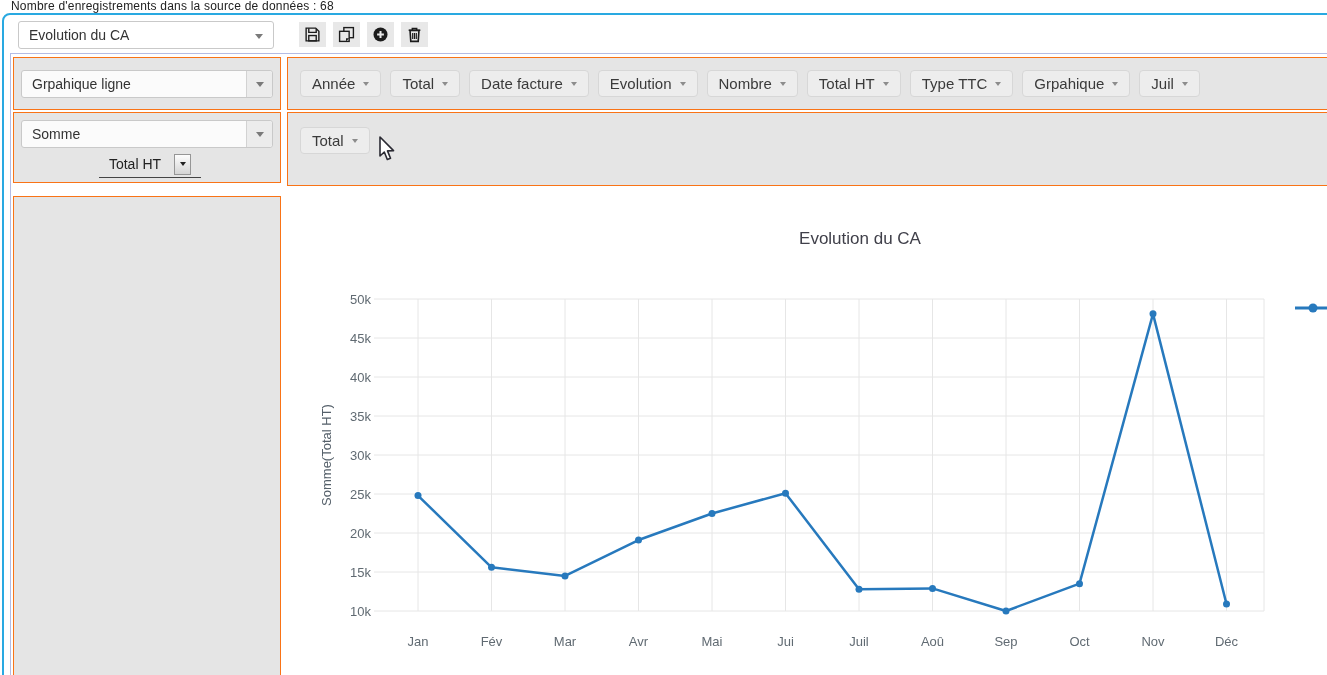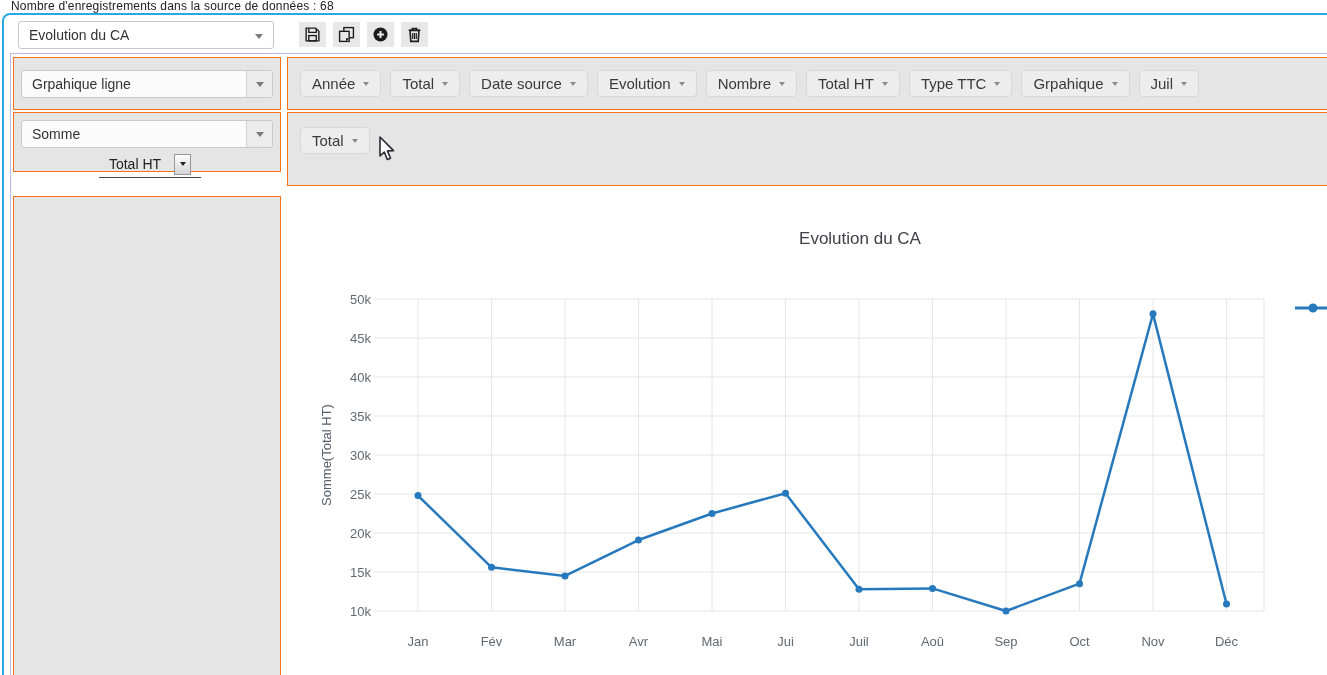--- a/index.html
+++ b/index.html
@@ -33,21 +33,21 @@
   }
   .icon-btn:first-of-type { margin-left:25px; }
   .icon-btn svg { display:block; }
 
   .pivot-frame {
     position:absolute; left:6px; top:38px; width:1400px; height:700px;
     border:1px solid #b4bce4; background:#fff;
   }
   .panel-box { position:absolute; border:1px solid #f97316; background:#e5e5e5; }
   .box-chart-type { left:2px; top:3px;  width:268px; height:53px; }
-  .box-aggregation{ left:2px; top:58px; width:268px; height:60px; }
+  .box-aggregation{ left:2px; top:58px; width:268px; height:71px; }
   .box-left-empty { left:2px; top:142px; width:268px; height:560px; }
   .box-fields     { left:276px; top:3px;  width:1120px; height:53px; }
   .box-axis       { left:276px; top:58px; width:1120px; height:74px; }
 
   .panel-select {
     position:absolute; left:7px; top:12px; width:252px; height:28px;
     background:#fbfbfb; border:1px solid #c9c9c9; border-radius:3px;
     display:flex; align-items:center; padding-left:10px; font-size:14px; color:#333; cursor:pointer;
   }
   .box-aggregation .panel-select { top:7px; }
@@ -165,21 +165,21 @@
             <span>Année</span>
             <span class="chip-caret"></span>
           </div>
 
           <div class="chip">
             <span>Total</span>
             <span class="chip-caret"></span>
           </div>
 
           <div class="chip">
-            <span>Date source</span>
+            <span>Date facture</span>
             <span class="chip-caret"></span>
           </div>
 
           <div class="chip">
             <span>Evolution</span>
             <span class="chip-caret"></span>
           </div>
 
           <div class="chip">
             <span>Nombre</span>

